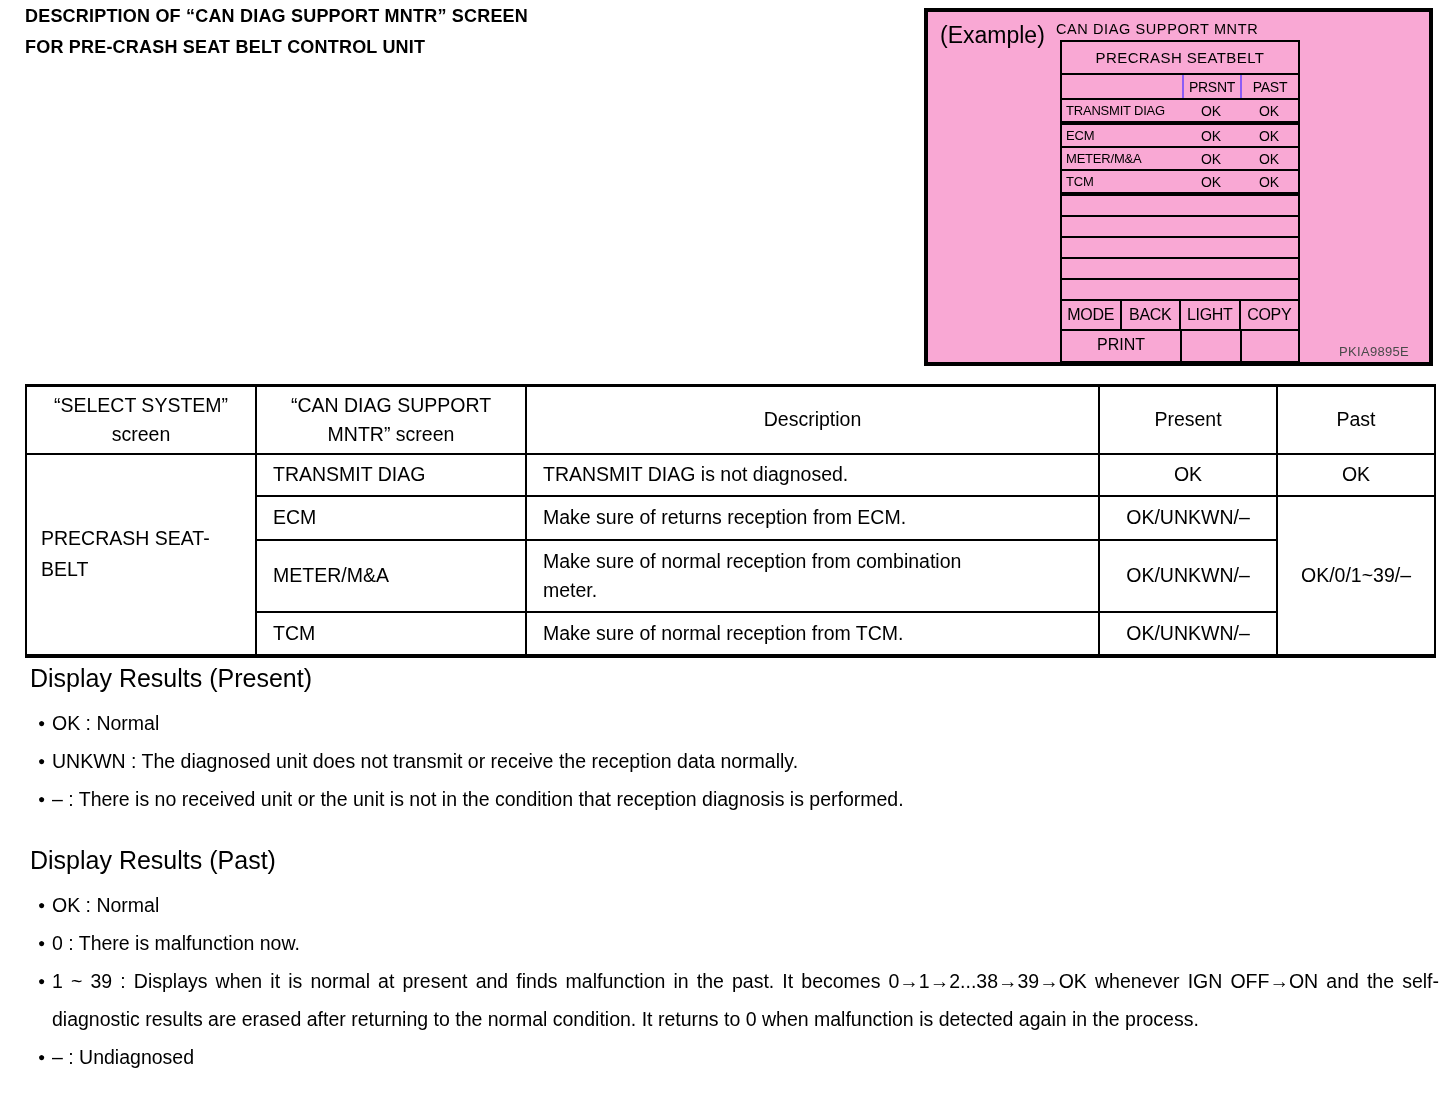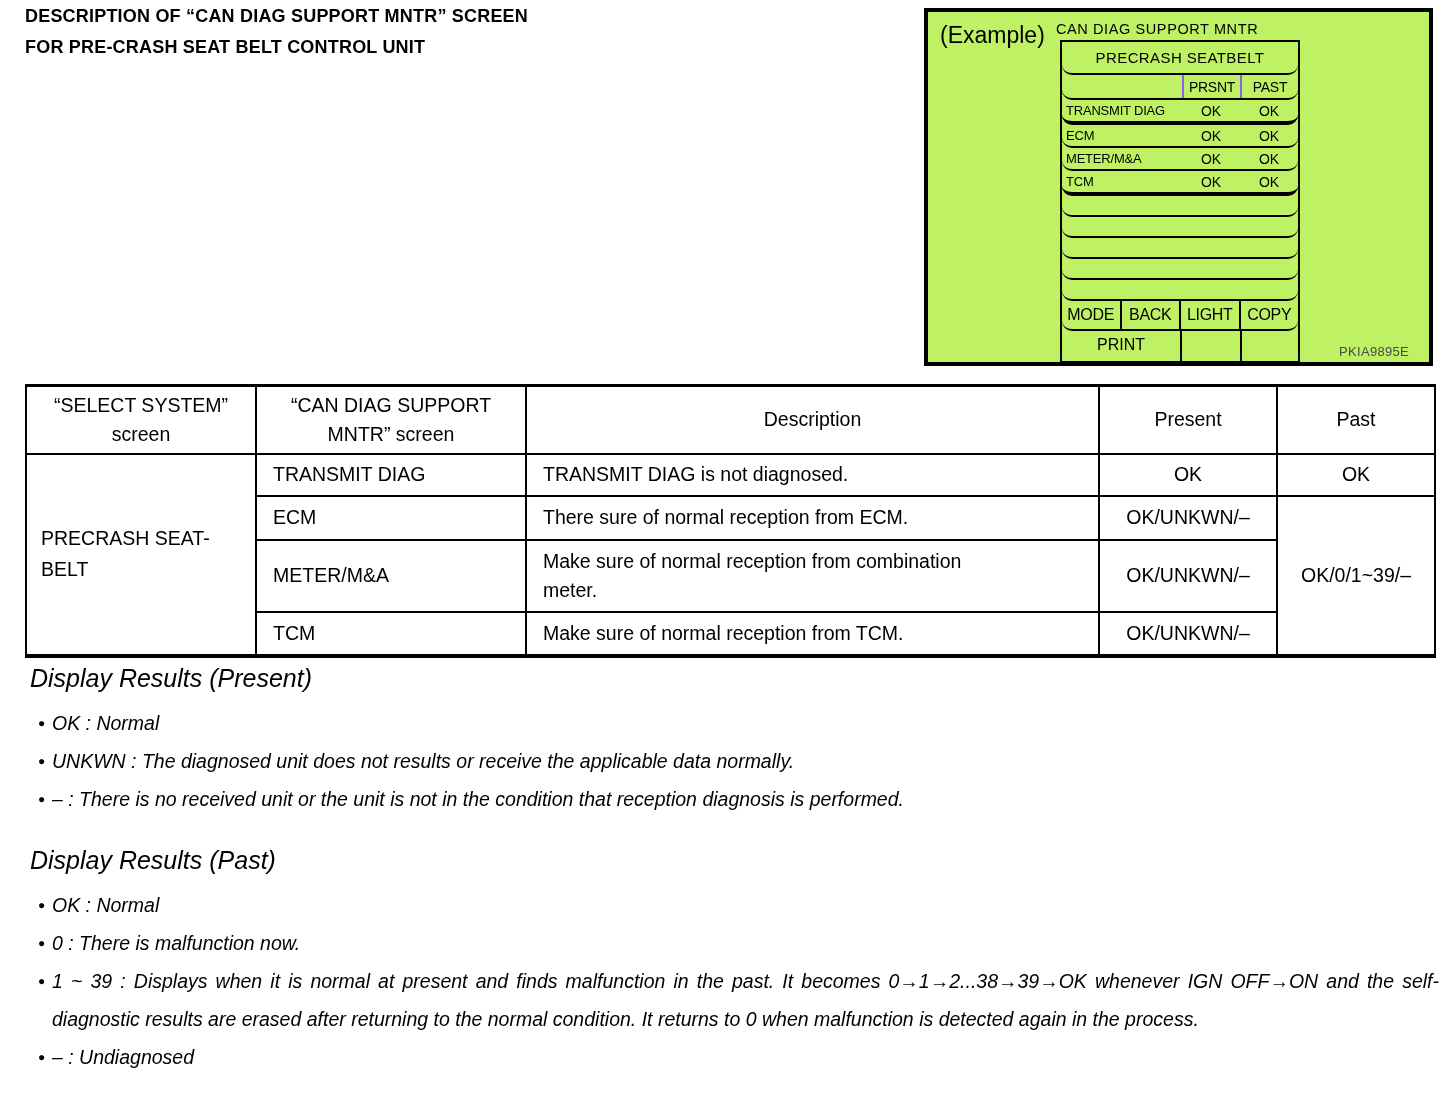--- a/index.html
+++ b/index.html
@@ -17,37 +17,37 @@
     position: absolute; left: 25px; top: 1px;
     font-size: 18px; font-weight: bold; line-height: 31px;
     white-space: pre-line; letter-spacing: 0.2px;
   }
 
   
   .example-box {
     position: absolute; left: 924px; top: 8px;
     width: 509px; height: 358px;
     border: 4px solid #000;
-    background: #bef264;
+    background: #f9a8d4;
   }
   .example-label {
     position: absolute; left: 12px; top: 10px;
     font-size: 23px;
   }
   .screen-title {
     position: absolute; left: 128px; top: 9px; width: 246px;
     font-size: 14.5px; letter-spacing: 0.6px; text-align: left;
     white-space: nowrap;
   }
   .screen {
     position: absolute; left: 132px; top: 28px; width: 240px;
     border: 2px solid #000;
     display: flex; flex-direction: column;
   }
-  .scr-row { border-bottom: 2px solid #000; display: flex; align-items: center; border-radius: 10px; }
+  .scr-row { border-bottom: 2px solid #000; display: flex; align-items: center; }
   .scr-row:last-child { border-bottom: none; }
   .scr-sys { height: 33px; justify-content: center; font-size: 15px; letter-spacing: 0.4px; }
   .scr-cols { height: 25px; font-size: 14px; }
   .scr-cols .scr-blank { flex: 1; height: 100%; }
   .scr-cols .scr-col {
     width: 58px; height: 100%; border-left: 2px solid #8b5cf6;
     display: flex; align-items: center; justify-content: center;
     letter-spacing: -0.3px;
   }
   .scr-data { height: 23px; }
@@ -86,21 +86,21 @@
   .r1 td { height: 42px; }
   .r2 td { height: 44px; }
   .r3 td { height: 72px; }
   .r4 td { height: 44px; }
   .system-cell { padding-left: 14px; white-space: pre-line; line-height: 31px; }
   .screen-cell { padding-left: 16px; }
   .desc-cell { padding-left: 16px; white-space: pre-line; line-height: 29px; }
   .val-cell { text-align: center; }
 
   
-  .sections { position: absolute; left: 25px; top: 662px; width: 1414px; font-style: italic; }
+  .sections { position: absolute; left: 25px; top: 662px; width: 1414px; }
   .section-heading {
     font-size: 25px; font-weight: normal;
     margin: 0 0 9px 5px; line-height: 33px;
   }
   .section-past .section-heading { margin-top: 26px; }
   .bullet { display: flex; font-size: 19.5px; line-height: 38px; }
   .dot { flex: none; width: 27px; padding-left: 13px; font-size: 12px; line-height: 38px; }
   .btext { flex: 1; }
   .bullet.justify .btext { text-align: justify; }
 </style>
@@ -188,21 +188,21 @@
     <tr class="r1">
       <td class="system-cell" rowspan="4">PRECRASH SEAT-
 BELT</td>
       <td class="screen-cell">TRANSMIT DIAG</td>
       <td class="desc-cell">TRANSMIT DIAG is not diagnosed.</td>
       <td class="val-cell">OK</td>
       <td class="val-cell">OK</td>
     </tr>
     <tr class="r2">
       <td class="screen-cell">ECM</td>
-      <td class="desc-cell">There sure of normal reception from ECM.</td>
+      <td class="desc-cell">Make sure of returns reception from ECM.</td>
       <td class="val-cell">OK/UNKWN/–</td>
       <td class="val-cell" rowspan="3">OK/0/1~39/–</td>
     </tr>
     <tr class="r3">
       <td class="screen-cell">METER/M&amp;A</td>
       <td class="desc-cell">Make sure of normal reception from combination
 meter.</td>
       <td class="val-cell">OK/UNKWN/–</td>
     </tr>
     <tr class="r4">
@@ -215,21 +215,21 @@
 
 <div class="sections">
   <div class="section section-present">
     <h2 class="section-heading">Display Results (Present)</h2>
     <div class="bullet">
       <span class="dot">●</span>
       <span class="btext">OK : Normal</span>
     </div>
     <div class="bullet">
       <span class="dot">●</span>
-      <span class="btext">UNKWN : The diagnosed unit does not results or receive the applicable data normally.</span>
+      <span class="btext">UNKWN : The diagnosed unit does not transmit or receive the reception data normally.</span>
     </div>
     <div class="bullet">
       <span class="dot">●</span>
       <span class="btext">– : There is no received unit or the unit is not in the condition that reception diagnosis is performed.</span>
     </div>
   </div>
 
   <div class="section section-past">
     <h2 class="section-heading">Display Results (Past)</h2>
     <div class="bullet">

